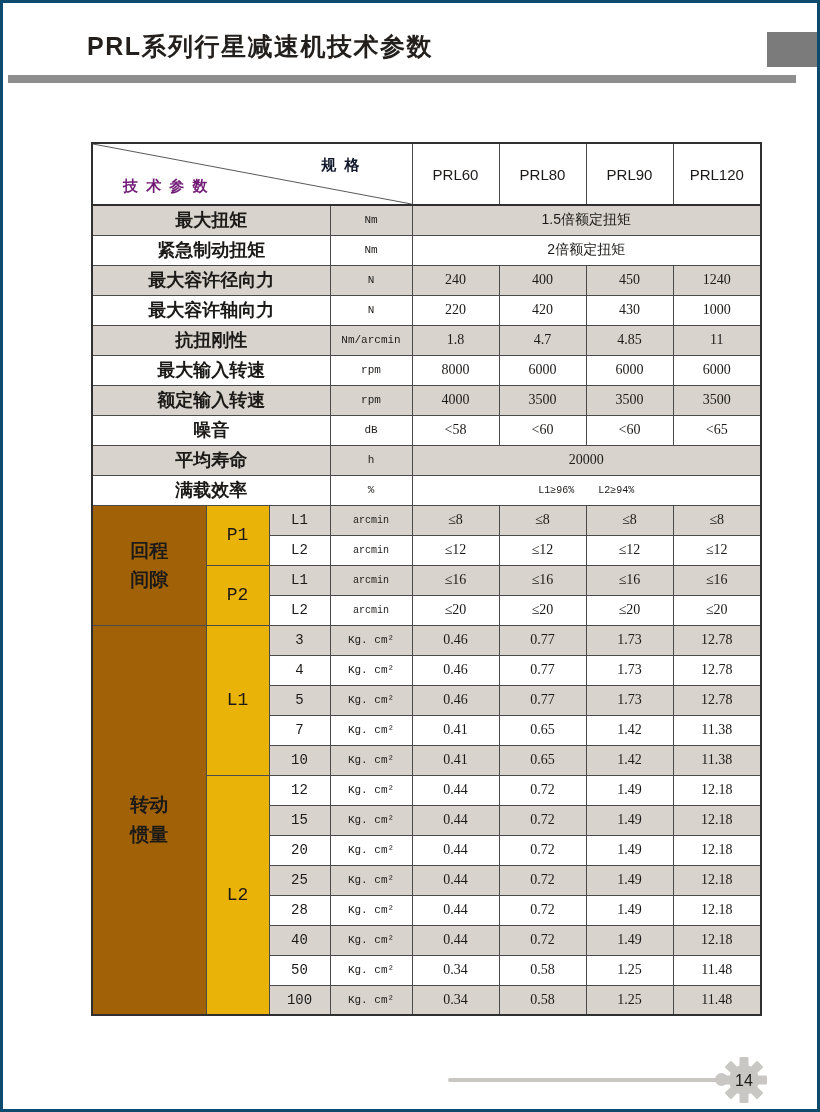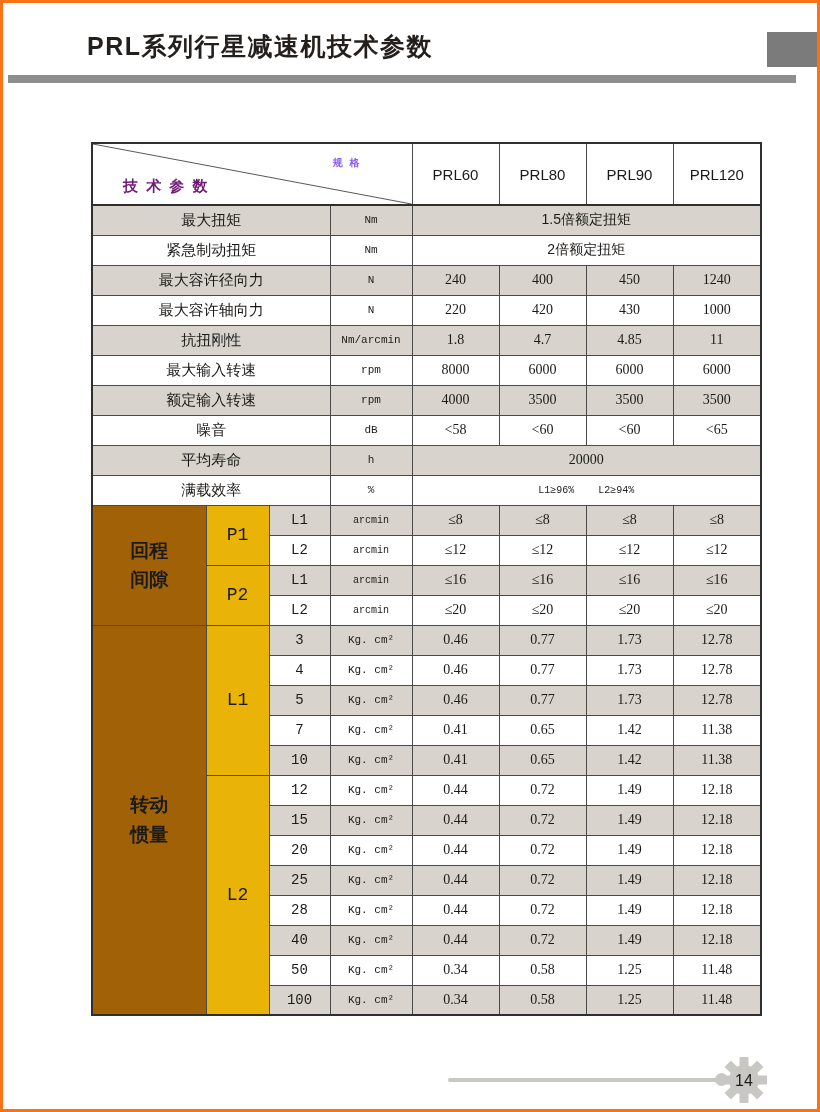--- a/index.html
+++ b/index.html
@@ -1,20 +1,20 @@
 <!DOCTYPE html>
 <html><head>
 <meta charset="utf-8">
 <style>
   * { margin:0; padding:0; box-sizing:border-box; }
   html,body { background:#ffffff; }
   body { width:820px; height:1112px; font-family:"Liberation Sans", sans-serif; }
   .page {
     position:relative; width:820px; height:1112px;
-    background:#ffffff; border:3px solid #f97316; overflow:hidden;
+    background:#ffffff; border:3px solid #0c4a6e; overflow:hidden;
   }
   .page-title {
     position:absolute; left:84px; top:27px;
     font-size:25px; font-weight:bold; color:#231f1c; letter-spacing:1.5px;
     font-family:"Liberation Sans", sans-serif;
   }
   .title-bar { position:absolute; left:5px; top:72px; width:788px; height:8px; background:#8e8e8e; }
   .accent-square { position:absolute; left:764px; top:29px; width:50px; height:35px; background:#7b7b7b; }
 
   table.spec {
@@ -27,31 +27,31 @@
     padding:0; overflow:hidden; color:#1c1a18;
   }
   table.spec thead tr { height:62px; }
   table.spec tbody tr { height:30px; }
   table.spec thead td { border-bottom:2px solid #2f2f2f; background:#fff; }
 
   td.corner { position:relative; padding:0; }
   .corner svg.diag { position:absolute; left:0; top:0; width:100%; height:100%; }
   .corner-top {
     position:absolute; right:50px; top:12px;
-    font-size:10px; font-weight:bold; letter-spacing:2px; color:#8b5cf6;
+    font-size:15px; font-weight:bold; letter-spacing:2px; color:#0f172a;
   }
   .corner-bottom {
     position:absolute; left:30px; bottom:8px;
     font-size:15px; font-weight:bold; letter-spacing:2px; color:#701a75;
   }
   td.model { font-size:15px; color:#2a2724; font-family:"Liberation Sans", sans-serif; }
 
   td.sh { background:#d8d4cd; }
   td.lbl {
-    font-size:15px; font-weight:400; color:#231f1c;
+    font-size:18px; font-weight:700; color:#231f1c;
     padding-right:88px; font-family:"Liberation Sans", sans-serif;
   }
   td.mspan { font-size:14px; font-weight:500; color:#231f1c; }
   td.unit { font-size:11px; color:#1c1a18; font-family:"Liberation Mono", monospace; }
   td.unit.am { font-size:10px;margin-top:20px; }
   td.val { font-size:14px; color:#141210; font-family:"Liberation Serif", serif; }
   td.val.pre { white-space:pre; font-family:"Liberation Mono", monospace; font-size:10px; }
   td.grp {
     font-size:19px; font-weight:600; color:#231f1c; background:#a16207;
     white-space:pre-line; line-height:1.55;

